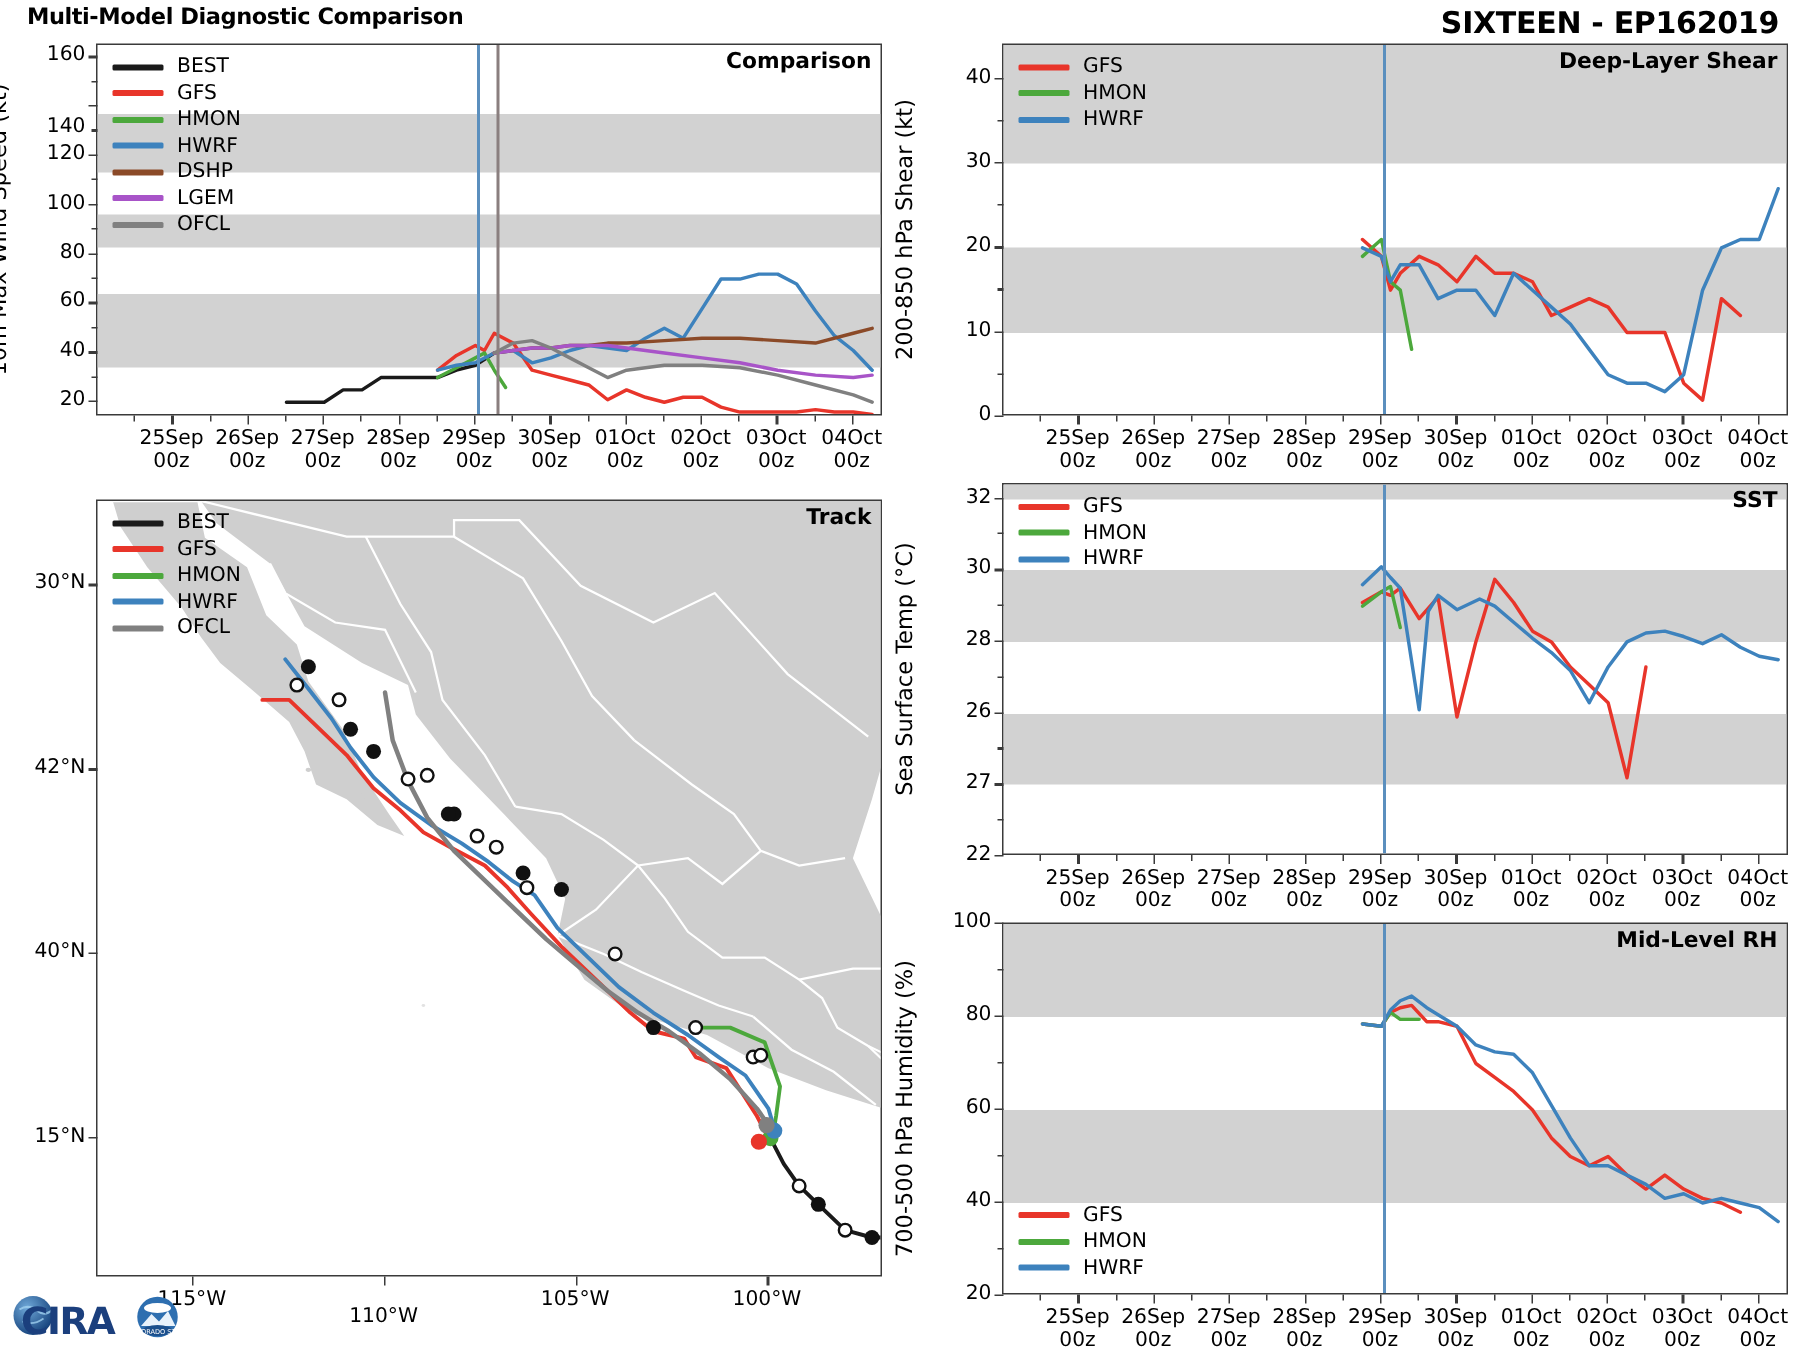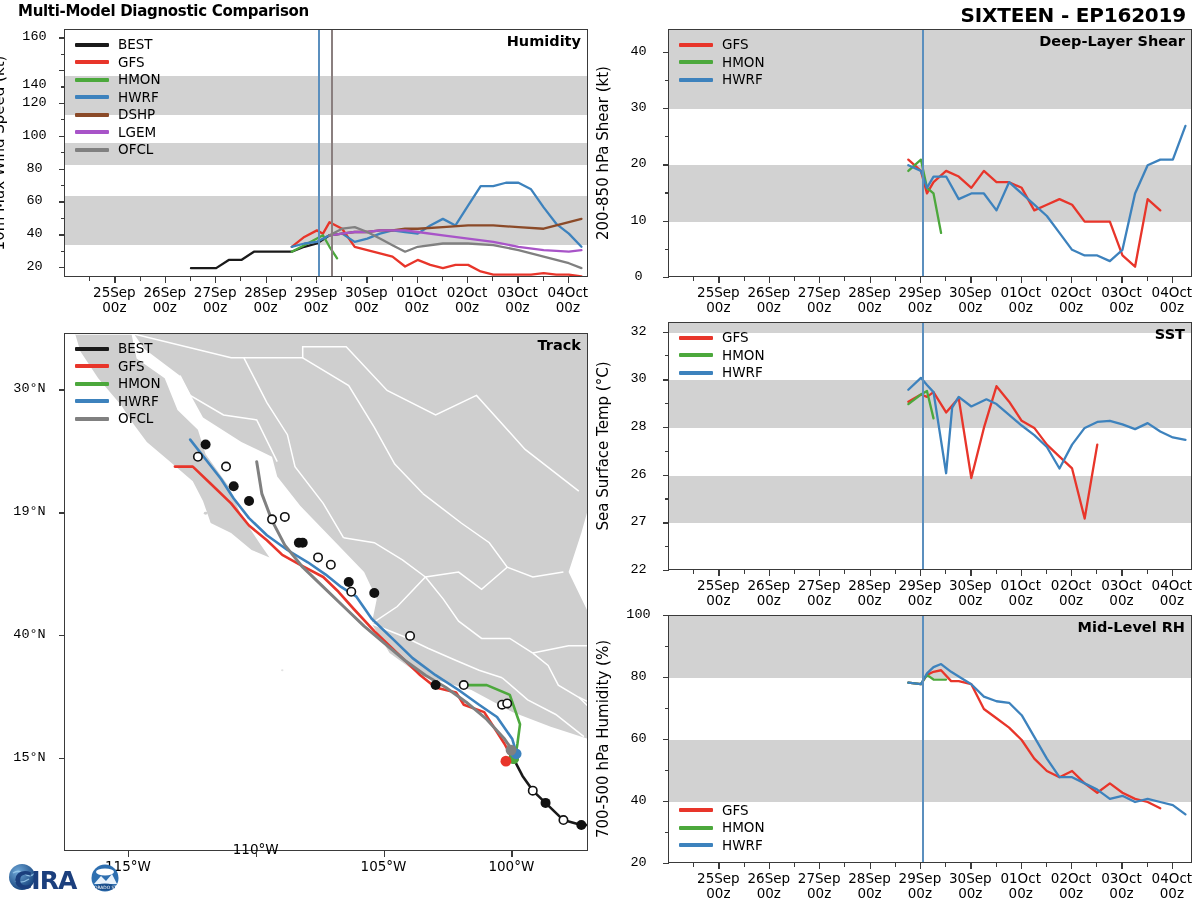--- a/index.html
+++ b/index.html
@@ -6,21 +6,21 @@
   body{width:1200px;height:900px;position:relative;overflow:hidden;
        font-family:"DejaVu Sans","Liberation Sans",sans-serif;color:#000;}
   .abs{position:absolute;}
   .title-main{left:18px;top:2px;font-size:15px;font-weight:bold;letter-spacing:-0.3px;}
   .title-storm{right:14px;top:3px;font-size:20px;font-weight:bold;letter-spacing:-0.2px;}
   .panel{position:absolute;box-sizing:border-box;border:1.3px solid #3a3a3a;background:#fff;overflow:hidden;}
   .panel-label{position:absolute;right:6px;top:3px;font-size:14.5px;font-weight:bold;z-index:40;}
   .band{position:absolute;left:0;right:0;background:#d2d2d2;}
   .vline{position:absolute;top:0;bottom:0;width:1.6px;z-index:30;}
   svg.series{position:absolute;left:0;top:0;overflow:visible;z-index:20;}
-  .ytick{position:absolute;text-align:center;font-size:13.5px;line-height:1;transform:translateY(-50%);font-family:Liberation Mono, monospace;}
+  .ytick{position:absolute;text-align:right;font-size:13.5px;line-height:1;transform:translateY(-50%);}
   .ytk{position:absolute;height:1.3px;background:#3a3a3a;z-index:35;}
   .ytkm{position:absolute;height:1.1px;background:#3a3a3a;z-index:35;}
   .xtk{position:absolute;width:1.3px;background:#3a3a3a;z-index:35;}
   .xtkm{position:absolute;width:1.1px;background:#3a3a3a;z-index:35;}
   .xlab{position:absolute;text-align:center;font-size:13.5px;line-height:15px;transform:translateX(-50%);white-space:nowrap;}
   .ylabel{position:absolute;font-size:15px;transform-origin:0 0;transform:rotate(-90deg);white-space:nowrap;}
   .legend{position:absolute;z-index:45;}
   .lg-row{display:flex;align-items:center;height:17.5px;}
   .lg-sw{width:34px;height:4.4px;border-radius:1px;margin-right:9px;}
   .lg-tx{font-size:13.5px;line-height:1;}
@@ -31,21 +31,21 @@
 
 <div class="abs title-main">Multi-Model Diagnostic Comparison</div>
 <div class="abs title-storm">SIXTEEN - EP162019</div>
 
 <div id="panel-intensity" class="panel" style="left: 64px; top: 29px; width: 524px; height: 248px;">
     <div class="band" style="top: 165.881px; height: 49.2715px;"></div>
     <div class="band" style="top: 113.325px; height: 21.351px;"></div>
     <div class="band" style="top: 45.9868px; height: 39.4172px;"></div>
     <div class="vline" style="left: 252.931px; background: rgb(91, 143, 190);"></div>
     <div class="vline" style="left: 266.031px; background: rgb(138, 127, 127);"></div>
-    <div class="panel-label">Humidity</div>
+    <div class="panel-label">Comparison</div>
     <svg class="series" width="524" height="248">
       <path d="M 125.96 238.15 L 138.56 238.15 L 151.15 238.15 L 163.75 229.93 L 176.35 229.93 L 188.94 221.72 L 201.54 221.72 L 214.13 221.72 L 226.73 221.72 L 239.33 216.79 L 251.92 213.51 L 264.52 205.30" fill="none" stroke="#1a1a1a" stroke-width="2.3" stroke-linejoin="round" stroke-linecap="round"></path>
       <path d="M 226.73 216.79 L 239.33 206.94 L 251.92 200.37 L 257.97 203.66 L 264.52 192.16 L 277.12 198.73 L 289.71 216.79 L 302.31 220.08 L 314.90 223.36 L 327.50 226.65 L 340.10 236.50 L 352.69 229.93 L 365.29 234.86 L 377.88 238.15 L 390.48 234.86 L 403.08 234.86 L 415.67 241.43 L 428.27 244.72 L 440.87 244.72 L 453.46 244.72 L 466.06 244.72 L 478.65 243.07 L 491.25 244.72 L 503.85 244.72 L 516.44 246.36" fill="none" stroke="#e8352a" stroke-width="2.3" stroke-linejoin="round" stroke-linecap="round"></path>
       <path d="M 226.73 221.72 L 239.33 215.15 L 251.92 208.58 L 257.97 205.30 L 264.52 216.79 L 272.08 228.29" fill="none" stroke="#4ca83c" stroke-width="2.3" stroke-linejoin="round" stroke-linecap="round"></path>
       <path d="M 226.73 216.79 L 239.33 213.51 L 251.92 211.87 L 264.52 205.30 L 277.12 203.66 L 289.71 211.87 L 302.31 208.58 L 314.90 203.66 L 327.50 200.37 L 340.10 202.01 L 352.69 203.66 L 365.29 195.44 L 377.88 188.87 L 390.48 195.44 L 403.08 175.74 L 415.67 156.03 L 428.27 156.03 L 440.87 152.74 L 453.46 152.74 L 466.06 159.31 L 478.65 177.38 L 491.25 193.80 L 503.85 203.66 L 516.44 216.79" fill="none" stroke="#3d82bd" stroke-width="2.3" stroke-linejoin="round" stroke-linecap="round"></path>
       <path d="M 264.52 205.30 L 277.12 203.66 L 289.71 202.01 L 302.31 202.01 L 314.90 200.37 L 327.50 200.37 L 340.10 198.73 L 352.69 198.73 L 377.88 197.09 L 403.08 195.44 L 428.27 195.44 L 453.46 197.09 L 478.65 198.73 L 503.85 192.16 L 516.44 188.87" fill="none" stroke="#8b4a28" stroke-width="2.3" stroke-linejoin="round" stroke-linecap="round"></path>
       <path d="M 264.52 205.30 L 277.12 203.66 L 289.71 202.01 L 302.31 202.01 L 314.90 200.37 L 327.50 200.37 L 340.10 200.37 L 352.69 202.01 L 377.88 205.30 L 403.08 208.58 L 428.27 211.87 L 453.46 216.79 L 478.65 220.08 L 503.85 221.72 L 516.44 220.08" fill="none" stroke="#a854c8" stroke-width="2.3" stroke-linejoin="round" stroke-linecap="round"></path>
       <path d="M 264.52 205.30 L 277.12 198.73 L 289.71 197.09 L 302.31 202.01 L 314.90 208.58 L 327.50 215.15 L 340.10 221.72 L 352.69 216.79 L 377.88 213.51 L 403.08 213.51 L 428.27 215.15 L 453.46 220.08 L 478.65 226.65 L 503.85 233.22 L 516.44 238.15" fill="none" stroke="#808080" stroke-width="2.3" stroke-linejoin="round" stroke-linecap="round"></path>
     </svg>
     <div class="legend" style="left: 10px; top: 6px;">
@@ -432,27 +432,27 @@
     <div class="xtkm" style="top: 863px; left: 945.115px; height: 4px;"></div>
     <div class="xtkm" style="top: 863px; left: 995.5px; height: 4px;"></div>
     <div class="xtkm" style="top: 863px; left: 1045.88px; height: 4px;"></div>
     <div class="xtkm" style="top: 863px; left: 1096.27px; height: 4px;"></div>
     <div class="xtkm" style="top: 863px; left: 1146.65px; height: 4px;"></div>
     <div class="ytk" style="left: 59px; top: 757.711px; width: 6px;"></div>
     <div class="ytick" style="left: 2px; top: 757.711px; width: 55px;">15°N</div>
     <div class="ytk" style="left: 59px; top: 634.962px; width: 6px;"></div>
     <div class="ytick" style="left: 2px; top: 634.962px; width: 55px;">40°N</div>
     <div class="ytk" style="left: 59px; top: 512.213px; width: 6px;"></div>
-    <div class="ytick" style="left: 2px; top: 512.213px; width: 55px;">19°N</div>
+    <div class="ytick" style="left: 2px; top: 512.213px; width: 55px;">42°N</div>
     <div class="ytk" style="left: 59px; top: 389.464px; width: 6px;"></div>
     <div class="ytick" style="left: 2px; top: 389.464px; width: 55px;">30°N</div>
     <div class="xtk" style="top: 851px; left: 127.902px; height: 6px;"></div>
     <div class="xlab" style="left: 127.902px; top: 859px;">115°W</div>
     <div class="xtk" style="top: 851px; left: 255.707px; height: 6px;"></div>
-    <div class="xlab" style="left: 255.707px; top: 842px;">110°W</div>
+    <div class="xlab" style="left: 255.707px; top: 870px;">110°W</div>
     <div class="xtk" style="top: 851px; left: 383.512px; height: 6px;"></div>
     <div class="xlab" style="left: 383.512px; top: 859px;">105°W</div>
     <div class="xtk" style="top: 851px; left: 511.317px; height: 6px;"></div>
     <div class="xlab" style="left: 511.317px; top: 859px;">100°W</div>
   </div>
 
 <div class="logo">
   <svg width="122" height="42" viewBox="0 0 122 42">
     <defs>
       <radialGradient id="gl" cx="35%" cy="30%" r="75%">

